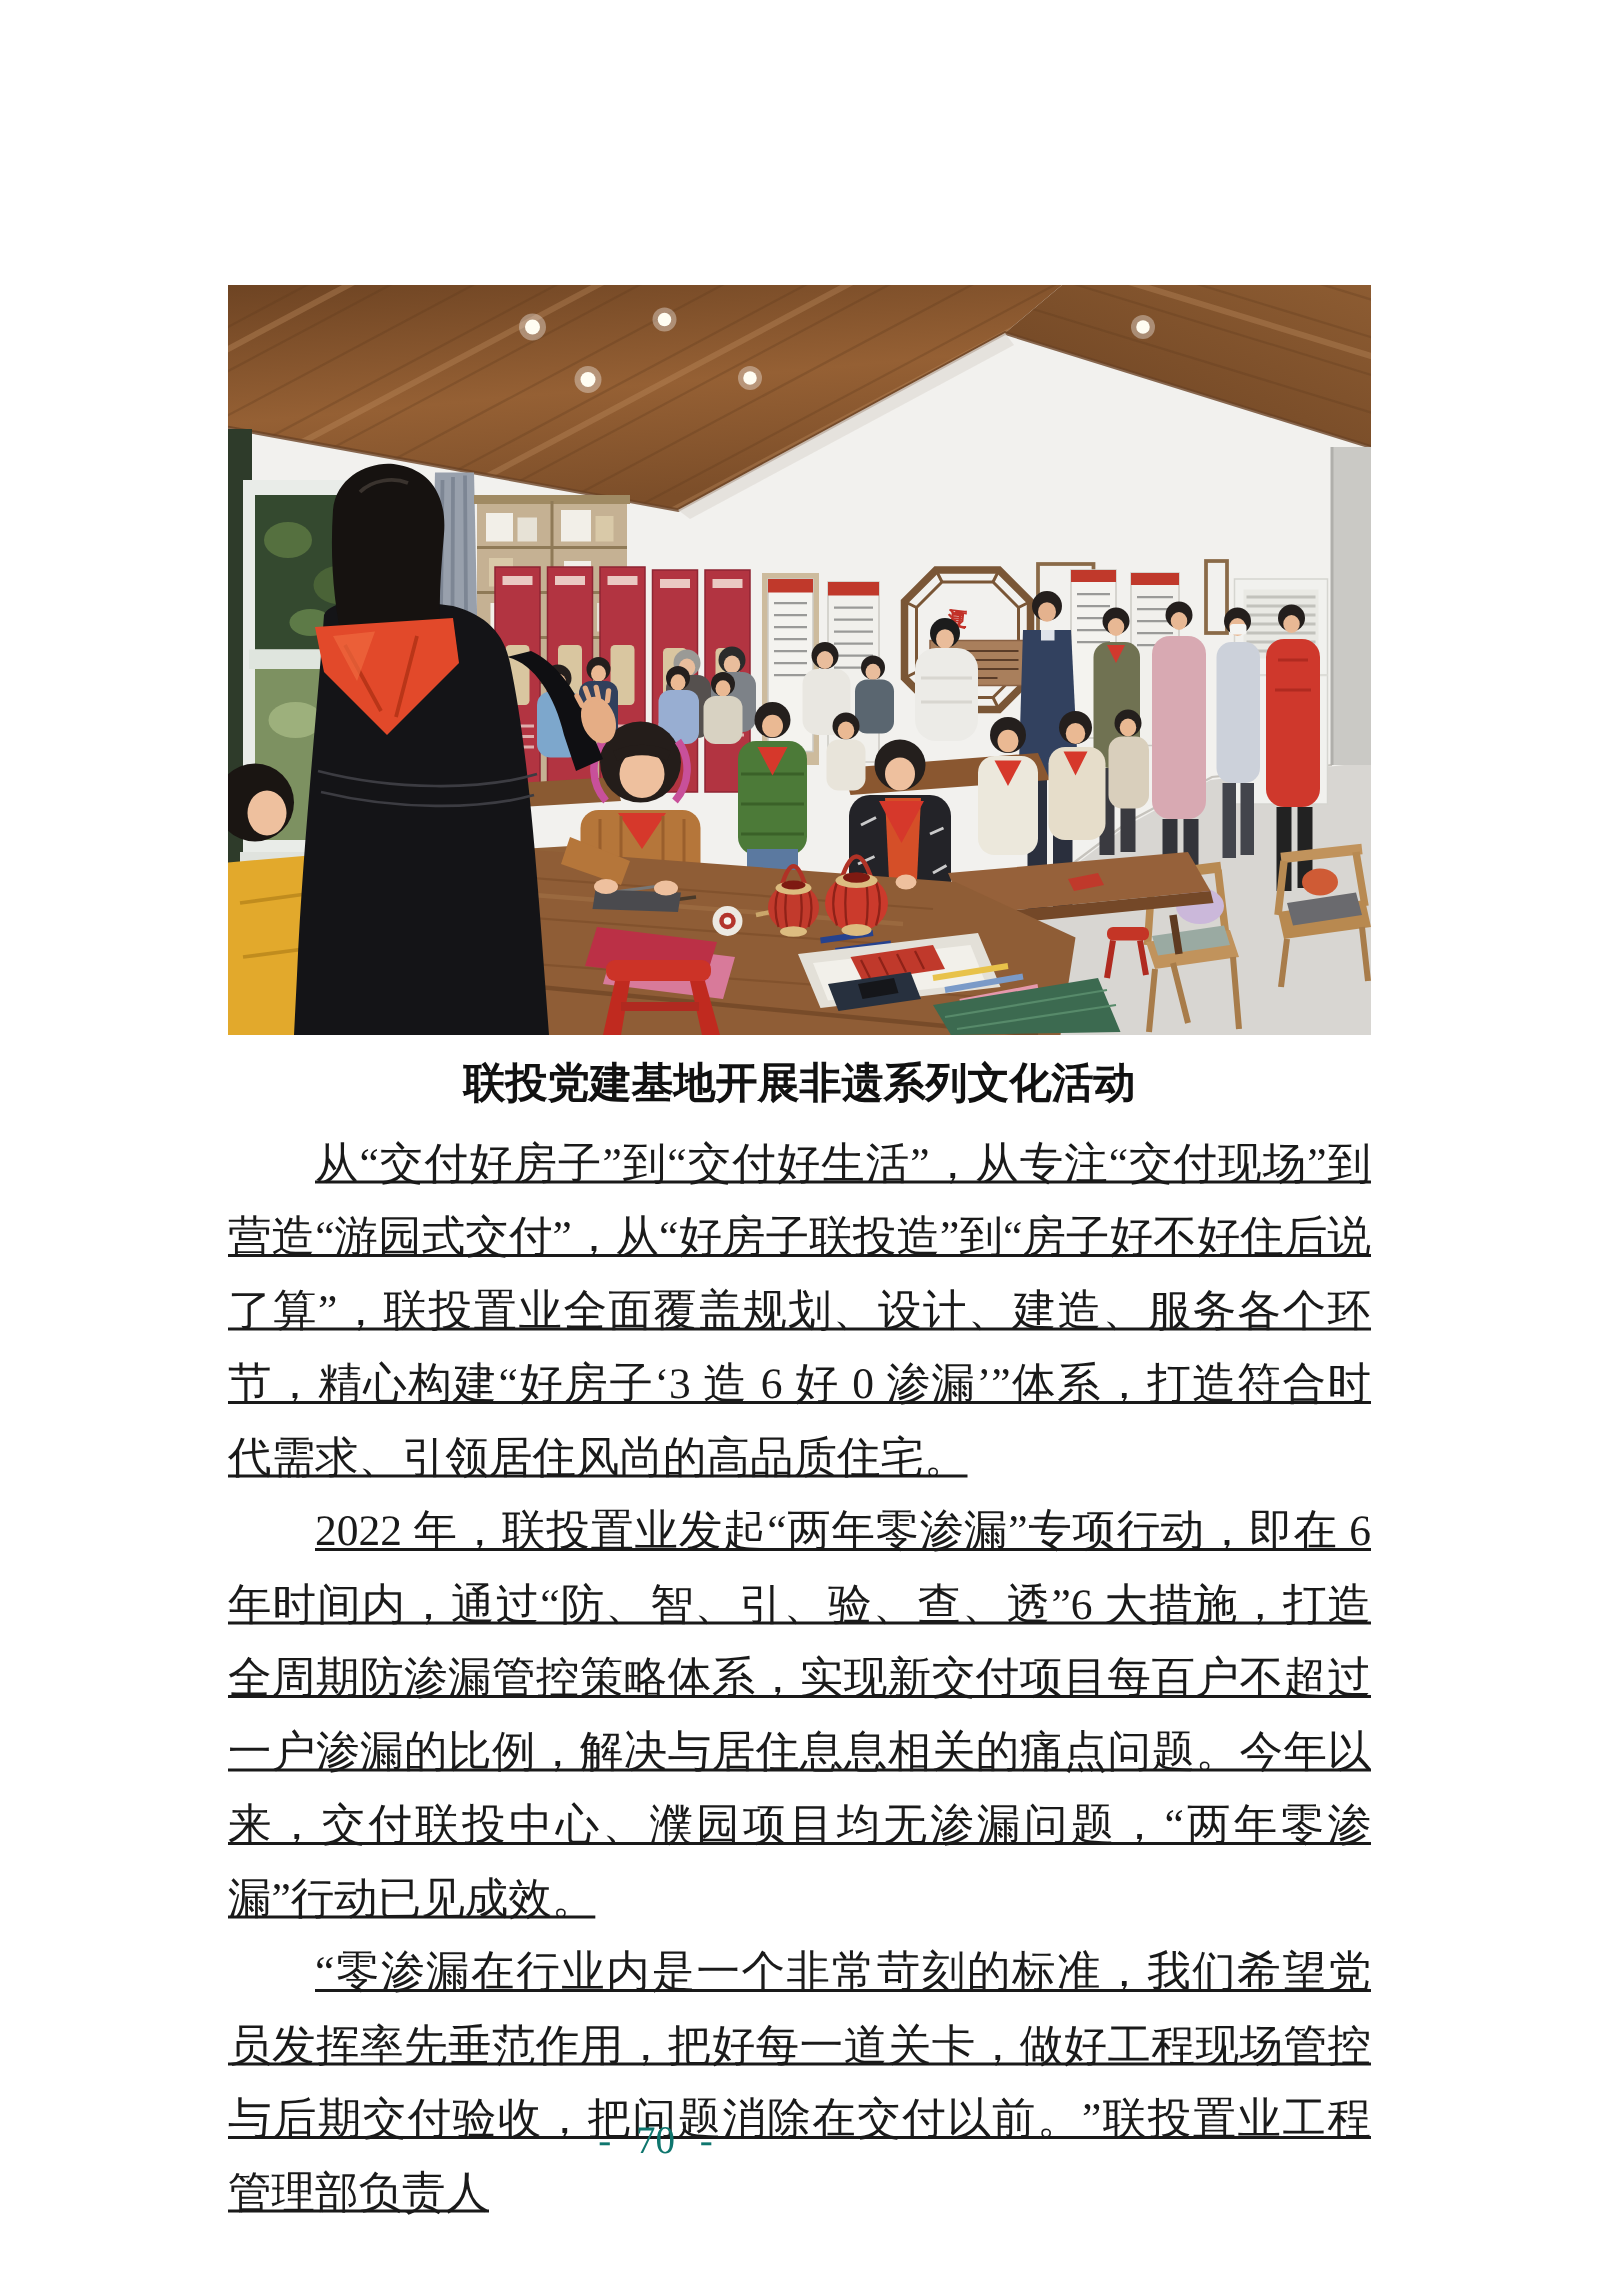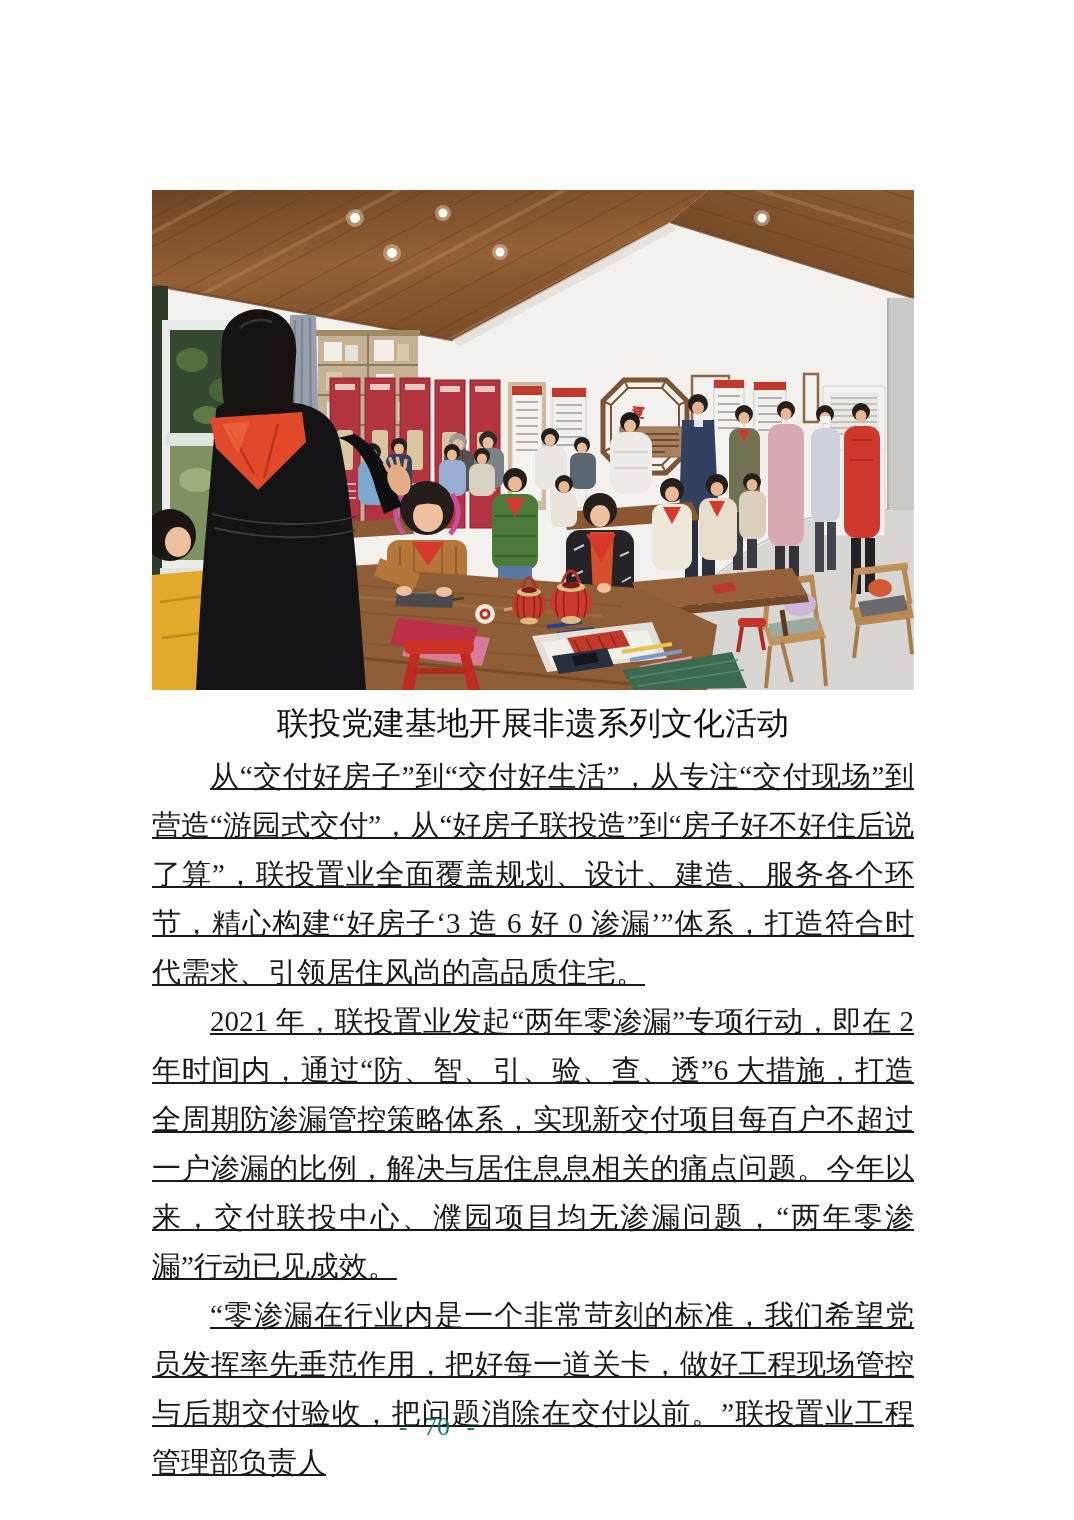--- a/index.html
+++ b/index.html
@@ -2,21 +2,21 @@
 <html><head>
 <meta charset="utf-8">
 <style>
   html,body{margin:0;padding:0;background:#ffffff;}
   body{width:1074px;height:1520px;position:relative;overflow:hidden;
        font-family:"Liberation Serif","DejaVu Serif",serif;color:#1c1c1c;}
   .page{position:absolute;inset:0;background:#ffffff;}
   .content{position:absolute;left:152px;top:190px;width:762px;}
   figure{margin:0;padding:0;width:762px;height:500px;}
   figure svg{display:block;width:762px;height:500px;}
-  .caption{margin-top:15px;text-align:center;font-weight:normal;font-size:32px;
+  .caption{margin-top:15px;text-align:center;font-weight:bold;font-size:28px;
            line-height:36px;color:#111;}
   .bodytext{margin-top:11px;font-size:29px;line-height:49px;text-align:justify;
             color:#1a1a1a;}
   .bodytext p{margin:0;text-indent:2em;text-decoration:underline;}
   .page-number{position:absolute;left:0;top:1412px;width:874px;text-align:center;
                font-size:26px;color:#0f766e;word-spacing:10px;}
   .moontext{font-family:"Liberation Serif",serif;font-size:13px;font-weight:bold;
             fill:#c23128;writing-mode:vertical-rl;text-orientation:upright;}
 </style>
 </head>
@@ -486,20 +486,20 @@
             </g>
           </g>
         </g>
       </svg>
     </figure>
 
     <div class="caption">联投党建基地开展非遗系列文化活动</div>
 
     <div class="bodytext">
       <p>从“交付好房子”到“交付好生活”，从专注“交付现场”到营造“游园式交付”，从“好房子联投造”到“房子好不好住后说了算”，联投置业全面覆盖规划、设计、建造、服务各个环节，精心构建“好房子‘3 造 6 好 0 渗漏’”体系，打造符合时代需求、引领居住风尚的高品质住宅。</p>
-      <p>2021 年，联投置业发起“两年零渗漏”专项行动，即在 2 年时间内，通过“防、智、引、验、查、透”6 大措施，打造全周期防渗漏管控策略体系，实现新交付项目每百户不超过一户渗漏的比例，解决与居住息息相关的痛点问题。今年以来，交付联投中心、濮园项目均无渗漏问题，“两年零渗漏”行动已见成效。</p>
+      <p>2022 年，联投置业发起“两年零渗漏”专项行动，即在 6 年时间内，通过“防、智、引、验、查、透”6 大措施，打造全周期防渗漏管控策略体系，实现新交付项目每百户不超过一户渗漏的比例，解决与居住息息相关的痛点问题。今年以来，交付联投中心、濮园项目均无渗漏问题，“两年零渗漏”行动已见成效。</p>
       <p>“零渗漏在行业内是一个非常苛刻的标准，我们希望党员发挥率先垂范作用，把好每一道关卡，做好工程现场管控与后期交付验收，把问题消除在交付以前。”联投置业工程管理部负责人</p>
     </div>
 
   </div>
 
   <div class="page-number">- 70 -</div>
 </div>
 
 </body></html>

